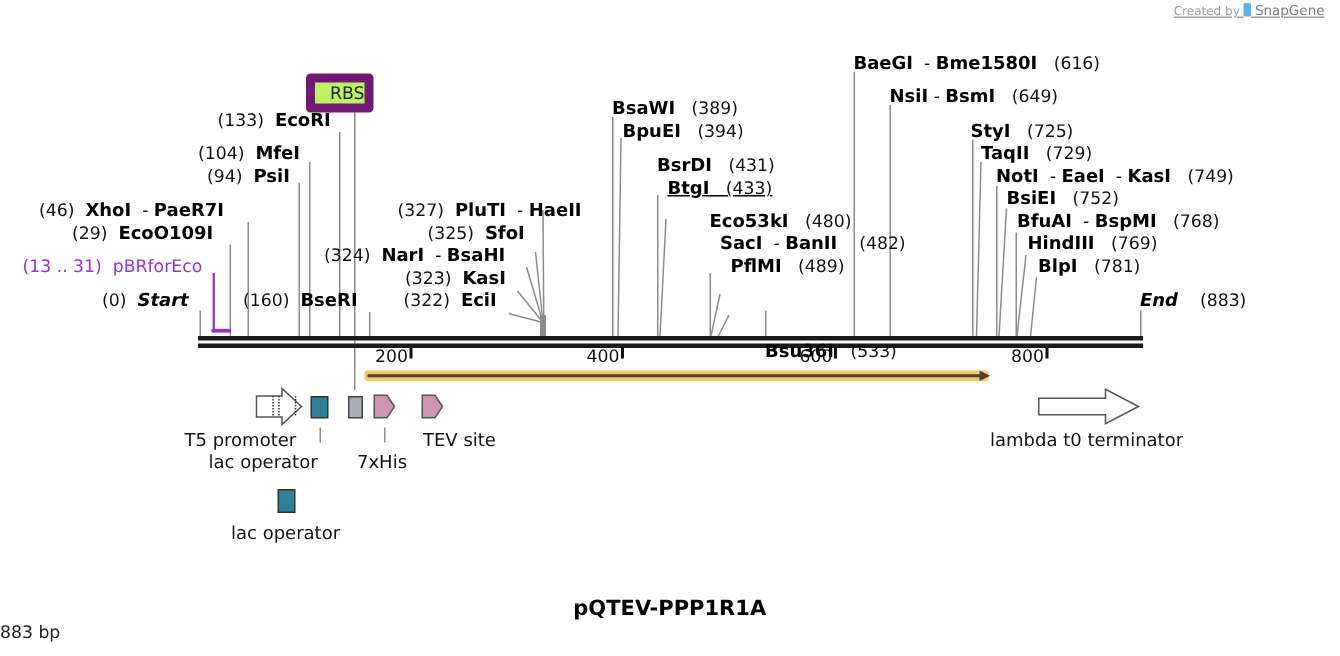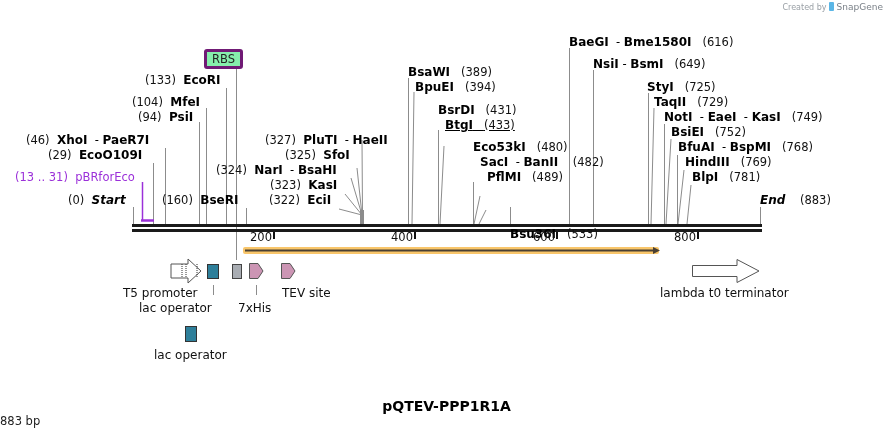--- a/index.html
+++ b/index.html
@@ -4,24 +4,24 @@
 <style>
   html, body { margin:0; padding:0; background:#ffffff; }
   body { width:893px; height:437px; position:relative; overflow:hidden; font-family:"DejaVu Sans", sans-serif; color:#000; }
   .abs { position:absolute; white-space:nowrap; }
   .site { font-size:11.5px; line-height:14px; }
   .site b { font-weight:bold; font-size:12px; }
   .pos { font-weight:normal; color:#111; }
   .purple { color:#9b30d9; }
   .feat-label { font-size:12px; line-height:14px; color:#111; }
   .tick-label { font-size:11.5px; color:#111; }
-  .rbs { position:absolute; left:204px; top:49px; width:33px; height:14px; background:#86efac; border:3px solid #701a75; border-radius:3px; font-size:11.5px; line-height:14px; text-align:center; color:#222; }
+  .rbs { position:absolute; left:204px; top:49px; width:33px; height:14px; background:#bef264; border:6px solid #701a75; border-radius:3px; font-size:11.5px; line-height:14px; text-align:right; color:#222; }
   .title { position:absolute; left:0; width:893px; top:398px; text-align:center; font-weight:bold; font-size:14px; }
   .subtitle { position:absolute; left:0; width:893px; top:414px; text-align:left; font-size:11.5px; color:#222; }
-  .credit { position:absolute; right:10px; top:2px; font-size:8px; color:#9aa0a6; }
+  .credit { position:absolute; right:10px; top:2px; font-size:8px; color:#9aa0a6;text-decoration:underline; }
   .credit .brand { color:#7a8088; font-size:9px; }
   svg.map { position:absolute; left:0; top:0; }
 </style>
 </head>
 <body>
 
 <div class="credit">
   <span>Created by</span>
   <span style="display:inline-block;width:5px;height:9px;background:#5bb6e6;border-radius:1px;vertical-align:-1px;"></span>
   <span class="brand">SnapGene</span>

